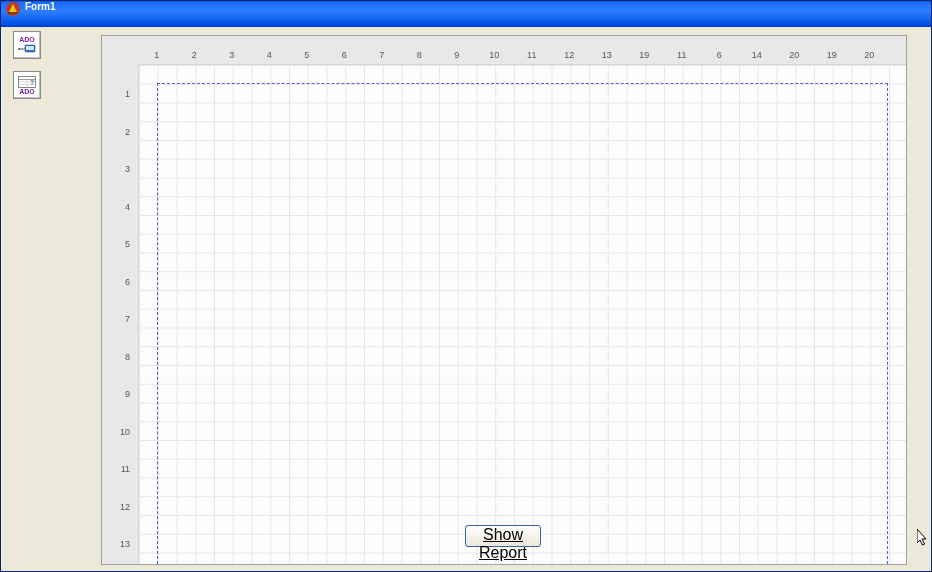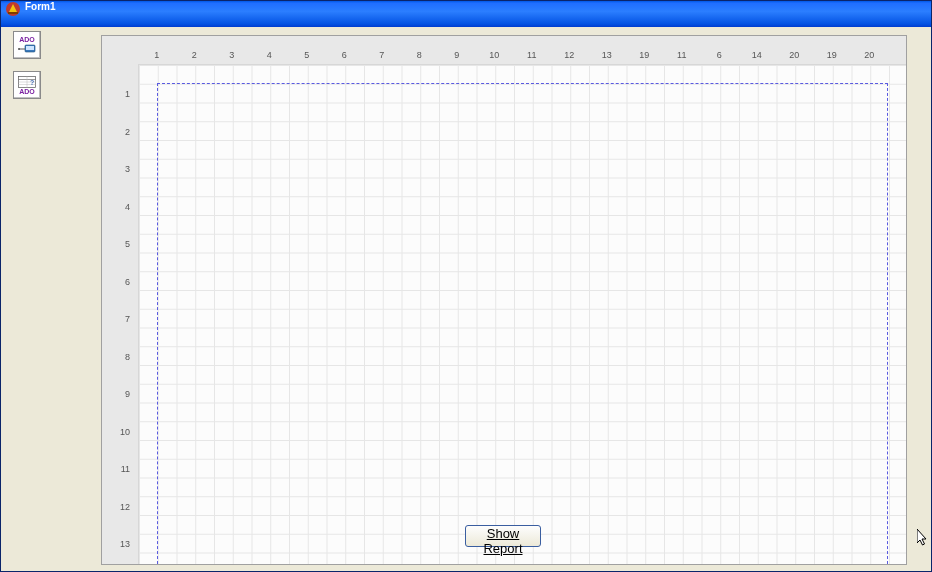--- a/index.html
+++ b/index.html
@@ -131,21 +131,21 @@
   .show-report{
     position:absolute;
     left:464px;
     top:498px;
     width:76px;
     height:22px;
     background: linear-gradient(to bottom,#fdfdfd,#ece9d8);
     border:1px solid #3a5ea0;
     border-radius:3px;
     font-family:Tahoma,sans-serif;
-    font-size:13px;
+    font-size:16px;
     color:#000;
     cursor:pointer;
     text-decoration:underline;
   }
   
   .cursor-arrow{
     position:absolute;
     right:2px;
     bottom:24px;
     width:12px;height:18px;

